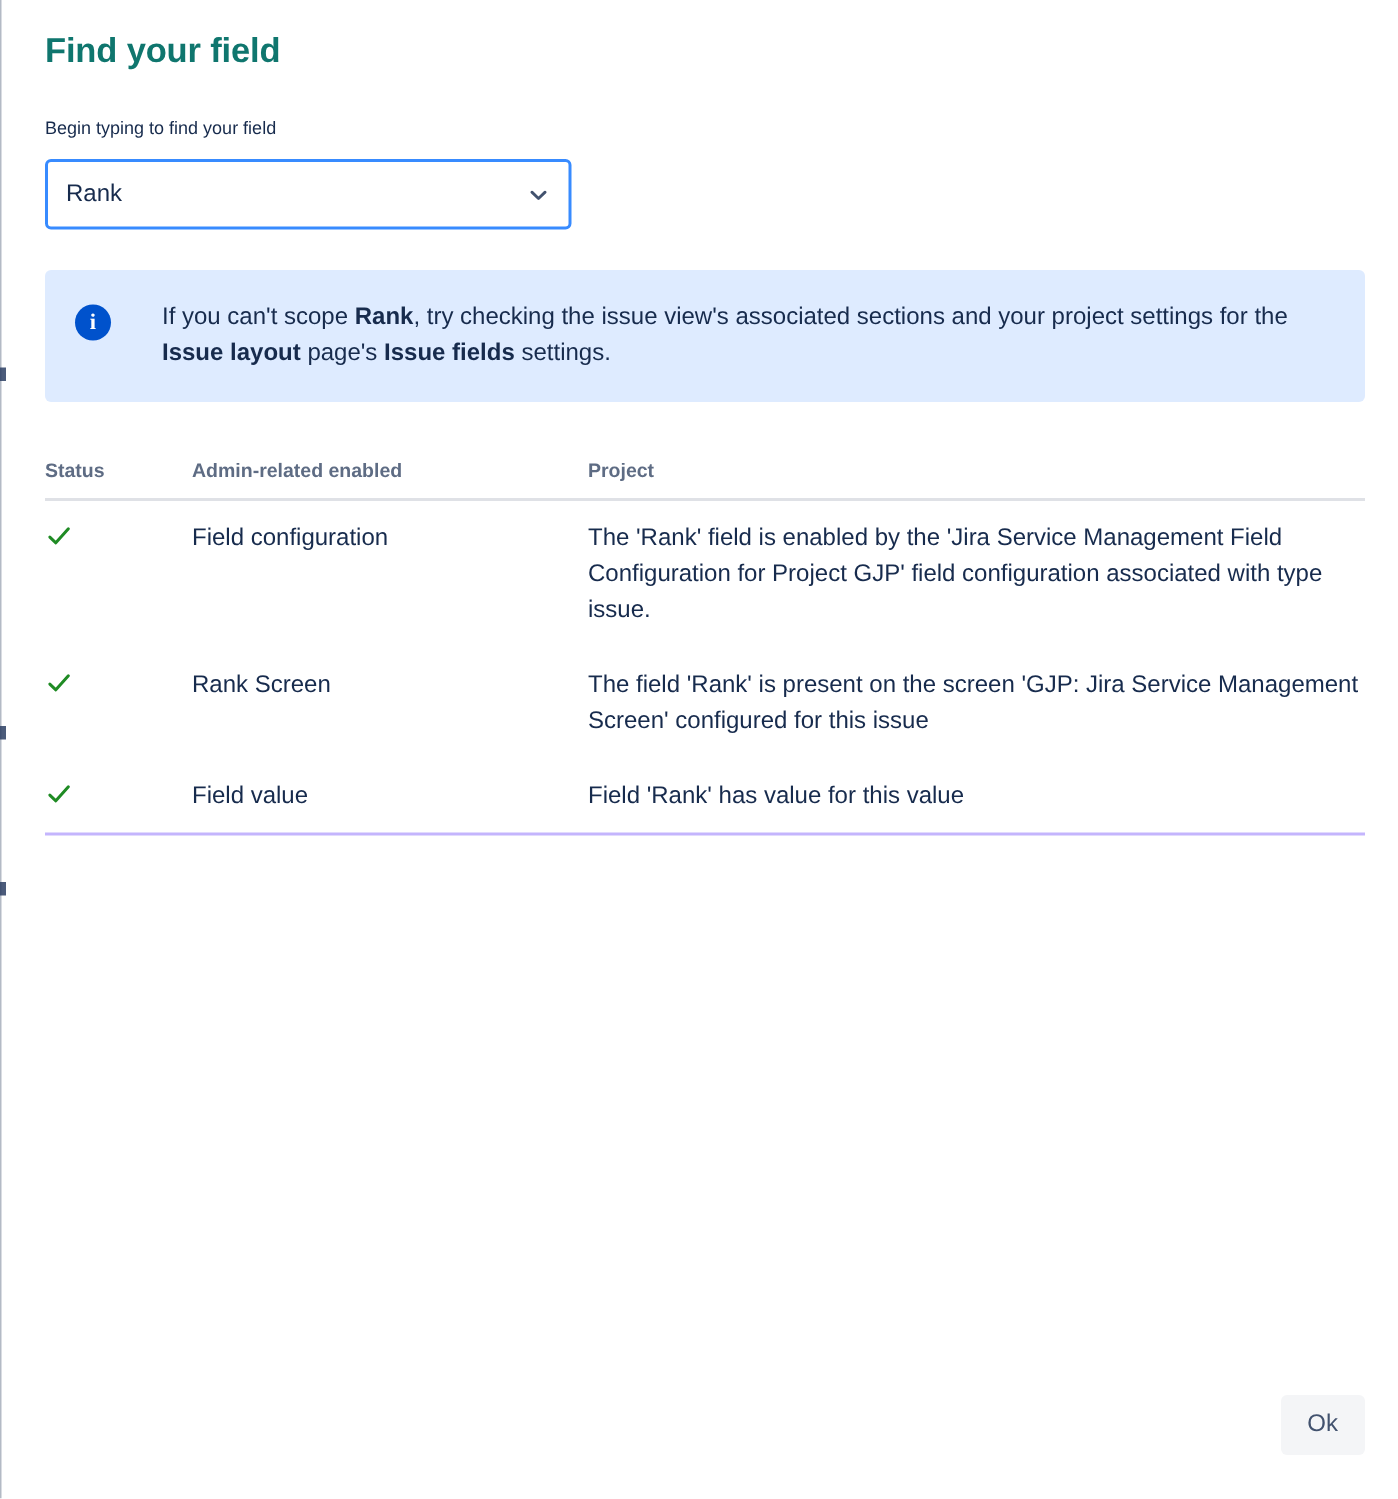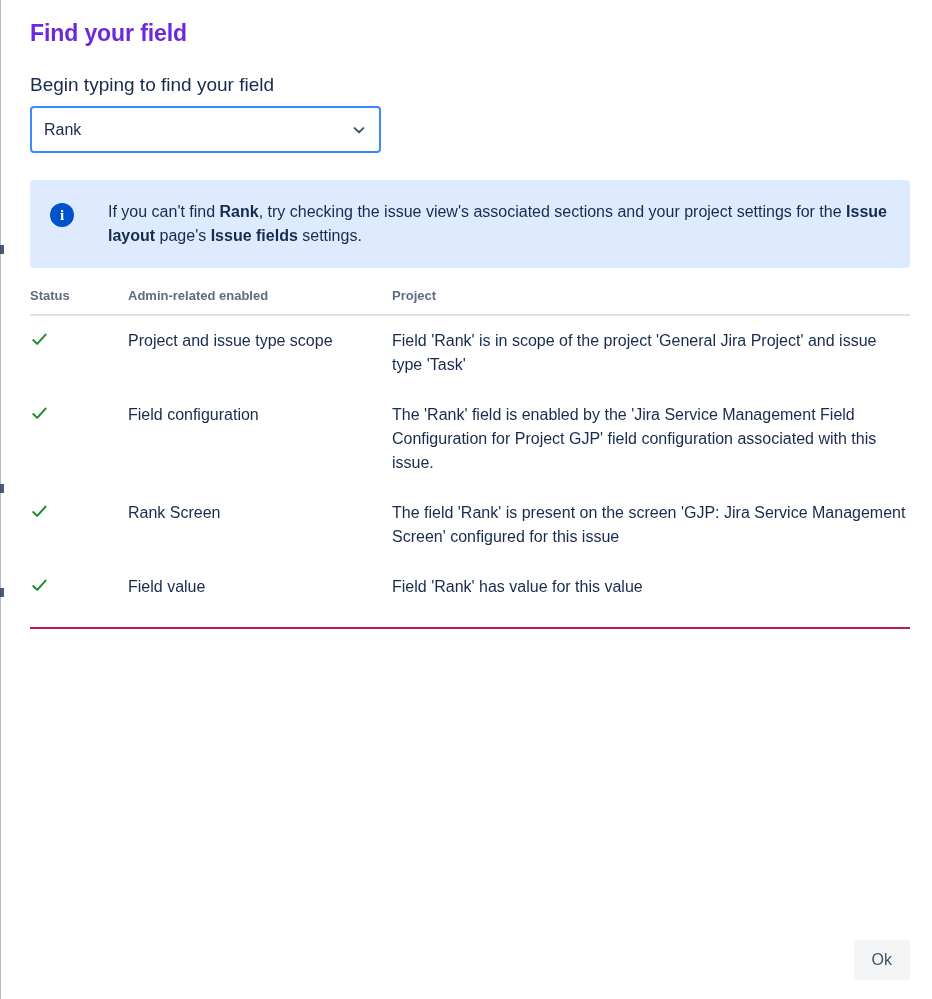--- a/index.html
+++ b/index.html
@@ -45,30 +45,30 @@
   }
 
   
   .page-title {
     position: absolute;
     left: 30px;
     top: 18px;
     font-size: 23px;
     line-height: 30px;
     font-weight: 700;
-    color: #6d28d9;
+    color: #0f766e;
     letter-spacing: -0.1px;
   }
 
   
   .field-label {
     position: absolute;
     left: 30px;
     top: 74px;
-    font-size: 19px;
+    font-size: 12px;
     line-height: 22px;
     font-weight: 400;
     color: #172b4d;
   }
   .select-wrap {
     position: absolute;
     left: 30px;
     top: 106px;
     width: 351px;
     height: 47px;
@@ -131,21 +131,21 @@
     line-height: 24px;
     color: #172b4d;
     max-width: 790px;
   }
   .info-text b { font-weight: 700; }
 
   
   .results-table {
     position: absolute;
     left: 30px;
-    top: 287px;
+    top: 305px;
     width: 880px;
     border-collapse: collapse;
     table-layout: fixed;
   }
   .results-table th {
     text-align: left;
     font-size: 13px;
     line-height: 18px;
     font-weight: 700;
     color: #5e6c84;
@@ -159,43 +159,43 @@
 
   .results-table td {
     padding: 13px 0 13px 0;
     vertical-align: top;
     font-size: 16px;
     line-height: 24px;
     color: #172b4d;
     border: 0;
   }
   .results-table tbody tr:last-child td {
-    border-bottom: 2px solid #be185d;
-    padding-bottom: 28px;
+    border-bottom: 2px solid #c4b5fd;
+    padding-bottom: 12px;
   }
   td.cell-status { padding-top: 14px; }
   .check-icon {
     display: block;
     width: 19px;
     height: 19px;
     color: #1f8b24;
   }
   td.cell-setting { padding-right: 14px; }
   td.cell-details { padding-right: 0px; }
 
   
   .footer {
     position: absolute;
     left: 0;
     top: 930px;
     width: 932px;
     height: 60px;
     display: flex;
     justify-content: flex-end;
-    align-items: center;
+    align-items: flex-start;
     padding-right: 22px;
   }
   .ok-button {
     background: #f4f5f7;
     color: #42526e;
     border: none;
     border-radius: 4px;
     font-family: "Liberation Sans", sans-serif;
     font-size: 16px;
     font-weight: 500;
@@ -225,21 +225,21 @@
       <span class="chevron">
         <svg viewBox="0 0 16 16" width="16" height="16" aria-hidden="true">
           <path d="M3.6 6.1 L8 10.3 L12.4 6.1" fill="none" stroke="currentColor" stroke-width="1.9" stroke-linecap="round" stroke-linejoin="round"></path>
         </svg>
       </span>
     </div>
   </div>
 
   <div class="info-banner">
     <div class="info-icon">i</div>
-    <div class="info-text"><span>If you can't find </span><b>Rank</b><span>, try checking the issue view's associated sections and your project settings for the </span><b>Issue layout</b><span> page's </span><b>Issue fields</b><span> settings.</span></div>
+    <div class="info-text"><span>If you can't scope </span><b>Rank</b><span>, try checking the issue view's associated sections and your project settings for the </span><b>Issue layout</b><span> page's </span><b>Issue fields</b><span> settings.</span></div>
   </div>
 
   <table class="results-table">
     <colgroup>
       <col class="col-status">
       <col class="col-setting">
       <col class="col-details">
     </colgroup>
     <thead>
       <tr>
@@ -248,31 +248,22 @@
         <th>Project</th>
       </tr>
     </thead>
     <tbody>
         <tr>
           <td class="cell-status">
             <svg class="check-icon" viewBox="0 0 20 20" width="19" height="19" aria-hidden="true">
               <path d="M3.4 10.6 L7.6 14.6 L16.4 4.8" fill="none" stroke="currentColor" stroke-width="2.1" stroke-linecap="round" stroke-linejoin="round"></path>
             </svg>
           </td>
-          <td class="cell-setting">Project and issue type scope</td>
-          <td class="cell-details">Field 'Rank' is in scope of the project 'General Jira Project' and issue type 'Task'</td>
-        </tr>
-        <tr>
-          <td class="cell-status">
-            <svg class="check-icon" viewBox="0 0 20 20" width="19" height="19" aria-hidden="true">
-              <path d="M3.4 10.6 L7.6 14.6 L16.4 4.8" fill="none" stroke="currentColor" stroke-width="2.1" stroke-linecap="round" stroke-linejoin="round"></path>
-            </svg>
-          </td>
           <td class="cell-setting">Field configuration</td>
-          <td class="cell-details">The 'Rank' field is enabled by the 'Jira Service Management Field Configuration for Project GJP' field configuration associated with this issue.</td>
+          <td class="cell-details">The 'Rank' field is enabled by the 'Jira Service Management Field Configuration for Project GJP' field configuration associated with type issue.</td>
         </tr>
         <tr>
           <td class="cell-status">
             <svg class="check-icon" viewBox="0 0 20 20" width="19" height="19" aria-hidden="true">
               <path d="M3.4 10.6 L7.6 14.6 L16.4 4.8" fill="none" stroke="currentColor" stroke-width="2.1" stroke-linecap="round" stroke-linejoin="round"></path>
             </svg>
           </td>
           <td class="cell-setting">Rank Screen</td>
           <td class="cell-details">The field 'Rank' is present on the screen 'GJP: Jira Service Management Screen' configured for this issue</td>
         </tr>

